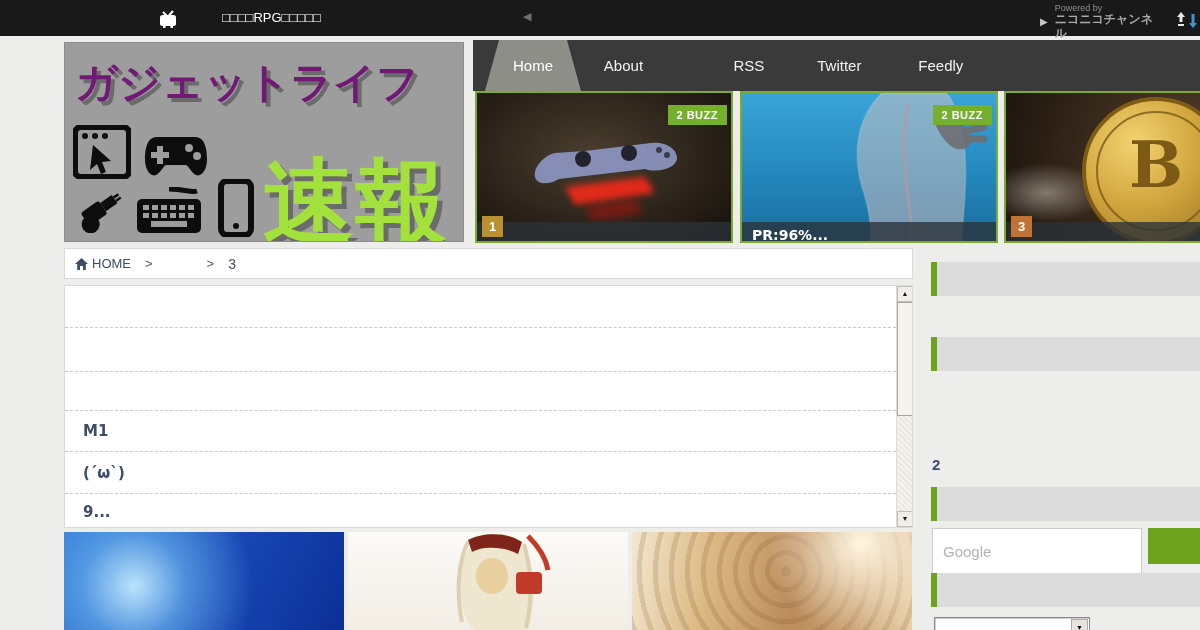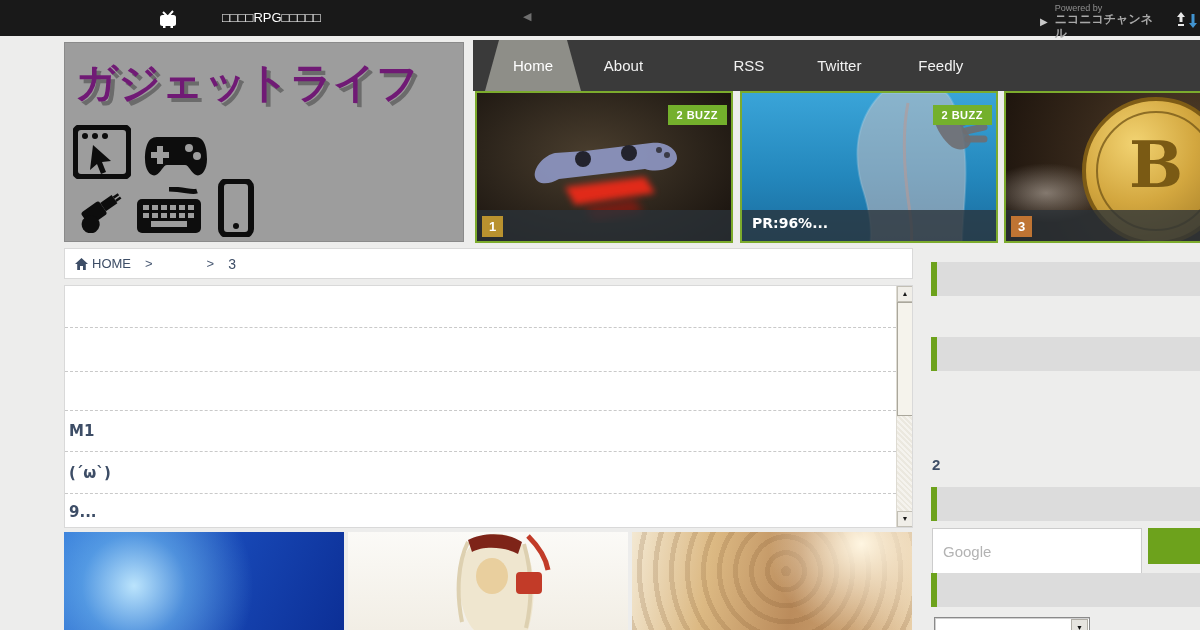--- a/index.html
+++ b/index.html
@@ -38,37 +38,37 @@
   
   .card { position:absolute; top:91px; width:258px; height:152px; border:2px solid #7cab2d; overflow:hidden; cursor:pointer; }
   .card-1 { left:475px; }
   .card-2 { left:740px; }
   .card-3 { left:1004px; }
   .card-bg { position:absolute; left:0; top:0; right:0; bottom:0; }
   .bg-controller { background:radial-gradient(ellipse at 45% 42%, #4a3e2e 0%, #2c241b 55%, #150f0b 100%); }
   .bg-anatomy { background:linear-gradient(180deg,#3aa4d8 0%, #2488bd 55%, #1a6c9e 100%); }
   .bg-bitcoin { background:radial-gradient(circle at 72% 45%, #57432c 0%, #35271a 55%, #1d140d 100%); }
   .buzz-badge { position:absolute; top:12px; right:4px; background:#74b02c; color:#fff; font-size:11px; font-weight:bold; padding:4px 9px; letter-spacing:.5px; }
-  .caption-bar { position:absolute; left:0; right:0; bottom:0; height:31px; background:rgba(42,50,56,.78); color:#fff; font-family:"DejaVu Sans", sans-serif; font-size:14px; font-weight:bold; line-height:27px; padding-left:34px; }
+  .caption-bar { position:absolute; left:0; right:0; bottom:0; height:19px; background:rgba(42,50,56,.78); color:#fff; font-family:"DejaVu Sans", sans-serif; font-size:14px; font-weight:bold; line-height:27px; padding-left:34px; }
   .caption-bar.no-rank { padding-left:10px; }
   .rank-badge { position:absolute; left:5px; bottom:4px; width:21px; height:21px; color:#fff; font-size:13px; font-weight:bold; text-align:center; line-height:21px; }
   .rank-gold { background:#b9922f; }
   .rank-bronze { background:#bf7433; }
 
   
   .breadcrumb { position:absolute; left:64px; top:248px; width:849px; height:31px; background:#ffffff; border:1px solid #d9d9d9; display:flex; align-items:center; padding-left:10px; color:#3d4d66; font-size:13px; }
   .crumb-home { display:flex; align-items:center; gap:4px; cursor:pointer; }
   .crumb-sep { margin:0 14px; color:#4a5a74; }
   .crumb-mid { display:inline-block; width:26px; }
   .crumb-cur { font-size:14px; }
 
   
   .list-box { position:absolute; left:64px; top:285px; width:849px; height:243px; background:#ffffff; border:1px solid #d9d9d9; overflow:hidden; }
   .list-rows { position:absolute; left:0; top:0; right:16px; }
-  .list-row { border-bottom:1px dashed #c9c9c9; display:flex; align-items:center; padding-left:4px; font-family:"DejaVu Sans", sans-serif; font-weight:bold; font-size:15px; color:#3d4d66; cursor:pointer; }
+  .list-row { border-bottom:1px dashed #c9c9c9; display:flex; align-items:center; padding-left:18px; font-family:"DejaVu Sans", sans-serif; font-weight:bold; font-size:15px; color:#3d4d66; cursor:pointer; }
   .rh0{height:42px;} .rh1{height:44px;} .rh2{height:39px;} .rh3{height:41px;} .rh4{height:42px;} .rh5{height:36px; border-bottom:none;}
 
   
   .scrollbar { position:absolute; right:0; top:0; width:16px; height:241px; background:repeating-linear-gradient(45deg,#f5f3ee 0 2px,#ebe8df 2px 4px); border-left:1px solid #dedbd2; }
   .sb-btn { position:absolute; left:0; width:16px; height:16px; background:#f0eee8; border:1px solid #c2bfb5; font-size:7px; color:#1a1a1a; text-align:center; line-height:14px; cursor:pointer; }
   .sb-up { top:0; }
   .sb-down { bottom:0; }
   .sb-thumb { position:absolute; left:0; top:16px; width:16px; height:114px; background:#f5f3ec; border:1px solid #aaa79c; cursor:pointer; }
 
   
@@ -166,20 +166,21 @@
             <rect x="44" y="26" width="6" height="5"></rect>
             <rect x="53" y="26" width="6" height="5"></rect>
           <rect x="16" y="34" width="36" height="6"></rect>
         </g>
       </svg>
       <svg style="left:142px;top:54px;" width="42" height="58" viewBox="0 0 42 58">
         <rect x="6" y="2" width="30" height="54" rx="6" fill="none" stroke="#0d0d0d" stroke-width="6"></rect>
         <circle cx="21" cy="47" r="3" fill="#0d0d0d"></circle>
       </svg>
     </div>
+    <div class="logo-line2">速報</div>
   </div>
 
   <div class="nav">
     <span class="tab tab-0">Home</span>
     <span class="tab tab-1">About</span>
     <span class="tab tab-2">RSS</span>
     <span class="tab tab-3">Twitter</span>
     <span class="tab tab-4">Feedly</span>
   </div>
 

